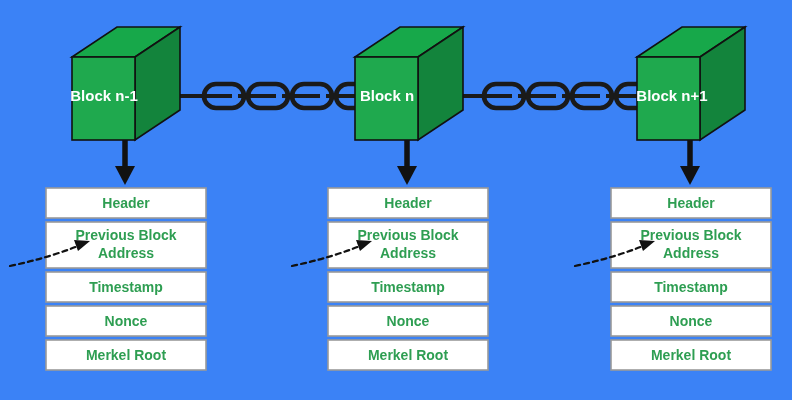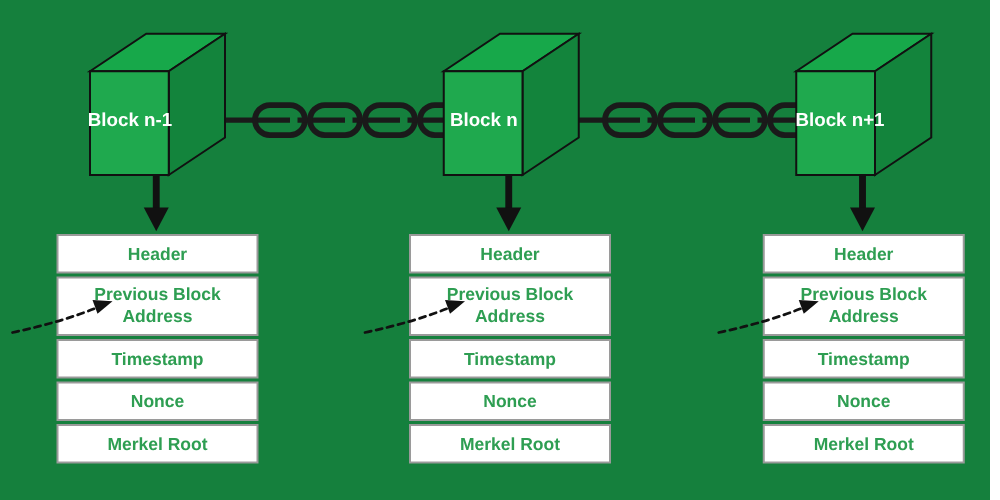--- a/index.html
+++ b/index.html
@@ -4,21 +4,21 @@
 <style>
   html, body {
     margin: 0;
     padding: 0;
     background: #ffffff;
   }
   #canvas {
     position: relative;
     width: 792px;
     height: 400px;
-    background: #15803d;
+    background: #3b82f6;
     overflow: hidden;
     font-family: "Liberation Sans", sans-serif;
   }
   #diagram-svg {
     position: absolute;
     left: 0;
     top: 0;
     width: 800px;
     height: 400px;
   }

